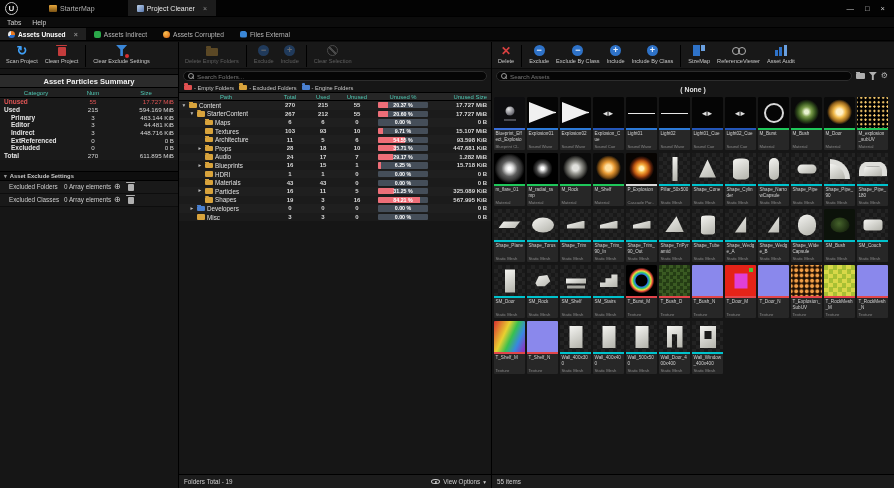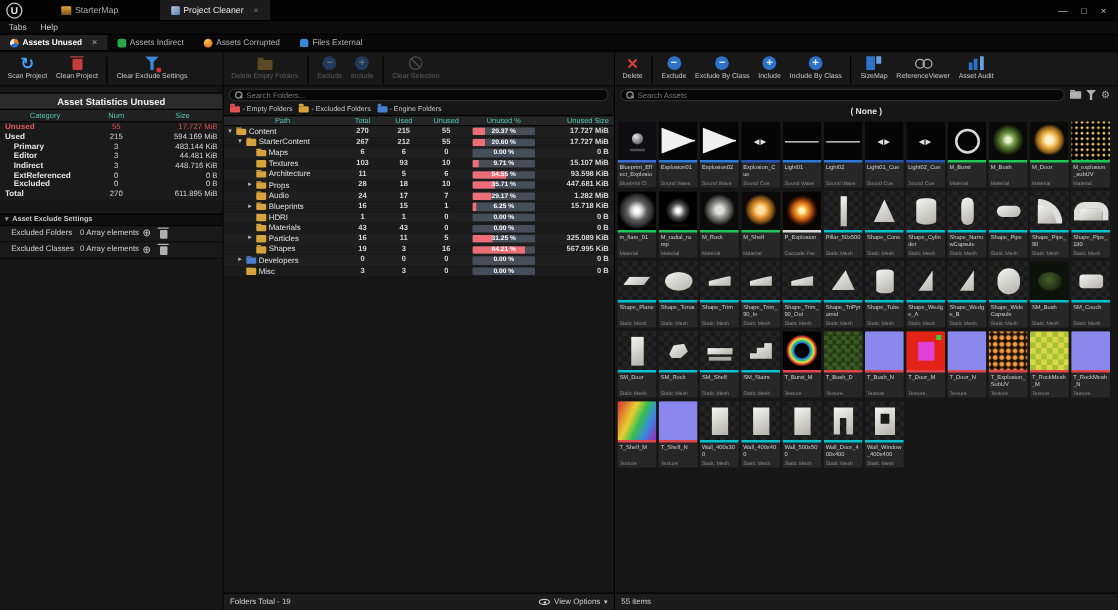--- a/index.html
+++ b/index.html
@@ -229,21 +229,21 @@
         <span class="tsep"></span>
         <div class="tbtn">
           <span class="tico">
             <span class="ic-funnel"></span>
             <span class="reddot"></span>
           </span>
           <span class="tlabel">Clear Exclude Settings</span>
         </div>
       </div>
     <div class="stats">
-      <div class="stats-title">Asset Statistics Unused</div>
+      <div class="stats-title">Asset Particles Summary</div>
       <div class="stats-head">
         <span>Category</span>
         <span>Num</span>
         <span>Size</span>
       </div>
       <div id="statsrows">
           <div class="srow red">
             <span class="c">Unused</span>
             <span class="n">55</span>
             <span class="s">17.727 MiB</span>

